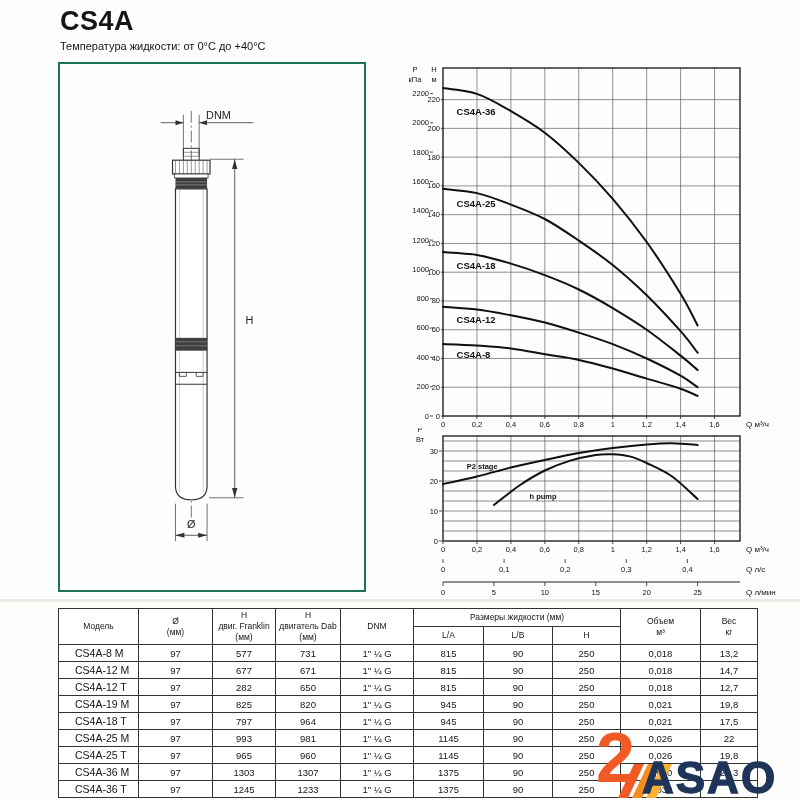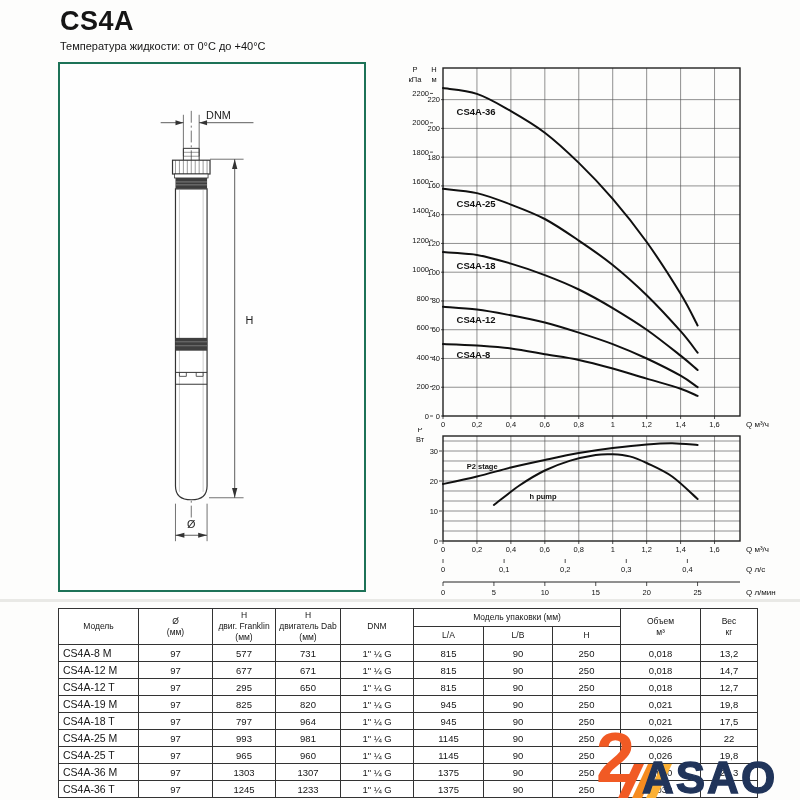--- a/index.html
+++ b/index.html
@@ -23,21 +23,21 @@
   .unit{font-size:8px;fill:#111;}
   .curve{stroke:#101010;stroke-width:2;fill:none;stroke-linecap:round;}
   .clabel{font-size:9.5px;font-weight:bold;fill:#111;}
   .clabel2{font-size:7.5px;font-weight:bold;fill:#111;}
   .separator{position:absolute;left:0;top:599px;width:800px;height:3px;background:#e9e9e6;}
   .spec-table{position:absolute;left:58px;top:608px;}
   table{border-collapse:collapse;table-layout:fixed;width:699px;background:#fff;}
   th,td{border:1px solid #333;text-align:center;overflow:hidden;}
   th{font-weight:normal;font-size:8.5px;line-height:1.3;padding:1px 2px;}
   td{font-size:9.5px;height:16px;padding:0 2px;}
-  td.model{text-align:left;font-size:10.5px;padding-left:4px;}
+  td.model{text-align:left;font-size:10.5px;padding-left:16px;}
   .logo{position:absolute;left:598px;top:724px;width:202px;height:76px;}
   .logo-icon{position:absolute;left:0;bottom:0;}
   .logo-text{position:absolute;left:44px;bottom:0;font-size:44px;font-weight:bold;
              letter-spacing:2px;color:#20345a;-webkit-text-stroke:1.3px #20345a;line-height:1;}
 </style>
 </head>
 <body>
 
 <div class="sheet">
 
@@ -312,21 +312,21 @@
           <col style="width: 80px;">
           <col style="width: 57px;">
         </colgroup>
         <thead>
           <tr>
             <th rowspan="2">Модель</th>
             <th rowspan="2">Ø<br>(мм)</th>
             <th rowspan="2">H<br>двиг. Franklin<br>(мм)</th>
             <th rowspan="2">H<br>двигатель Dab<br>(мм)</th>
             <th rowspan="2">DNM</th>
-            <th colspan="3">Модель упаковки (мм)</th>
+            <th colspan="3">Размеры жидкости (мм)</th>
             <th rowspan="2">Объем<br>м³</th>
             <th rowspan="2">Вес<br>кг</th>
           </tr>
           <tr>
             <th>L/A</th>
             <th>L/B</th>
             <th>H</th>
           </tr>
         </thead>
         <tbody>
@@ -350,21 +350,21 @@
             <td>1" ¼ G</td>
             <td>815</td>
             <td>90</td>
             <td>250</td>
             <td>0,018</td>
             <td>14,7</td>
           </tr>
           <tr>
             <td class="model">CS4A-12 T</td>
             <td>97</td>
-            <td>295</td>
+            <td>282</td>
             <td>650</td>
             <td>1" ¼ G</td>
             <td>815</td>
             <td>90</td>
             <td>250</td>
             <td>0,018</td>
             <td>12,7</td>
           </tr>
           <tr>
             <td class="model">CS4A-19 M</td>

